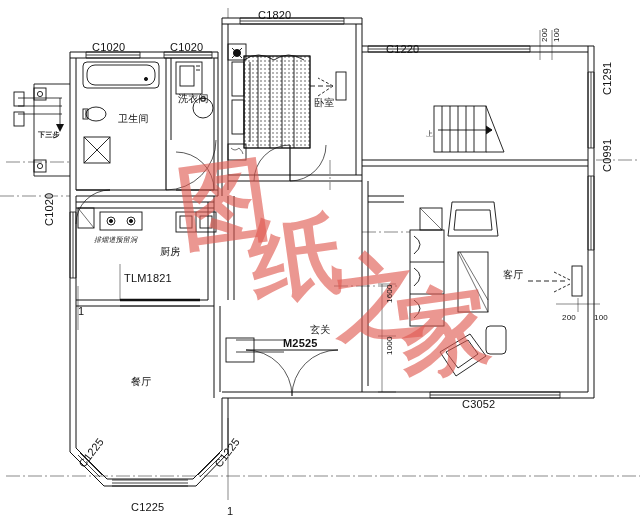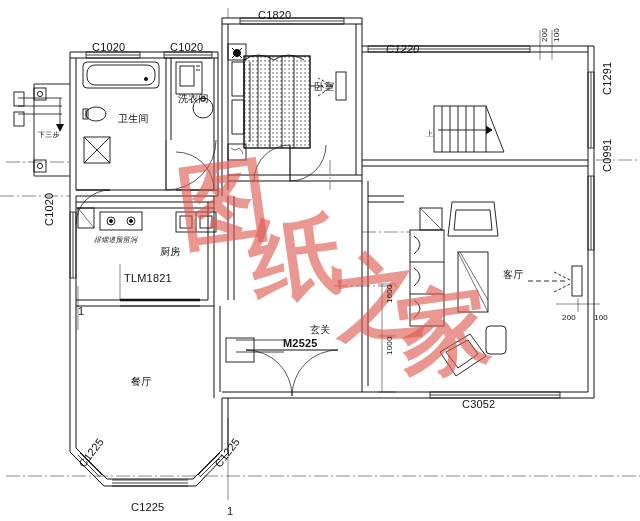--- a/index.html
+++ b/index.html
@@ -315,34 +315,34 @@
   <div class="wm" style="left:332px;top:252px;font-size:92px;line-height:1;">
     <span style="display:inline-block;transform:rotate(-8deg);">之</span>
   </div>
   <div class="wm" style="left:398px;top:286px;font-size:92px;line-height:1;">
     <span style="display:inline-block;transform:rotate(-8deg);">家</span>
   </div>
 
   <div id="labels">
       <div class="lbl cn" style="left: 118px; top: 112px;">卫生间</div>
       <div class="lbl cn" style="left: 178px; top: 92px;">洗衣间</div>
-      <div class="lbl cn" style="left: 314px; top: 80px;">卧室</div>
+      <div class="lbl cn" style="left: 314px; top: 96px;">卧室</div>
       <div class="lbl cn" style="left: 160px; top: 245px;">厨房</div>
       <div class="lbl cn" style="left: 131px; top: 375px;">餐厅</div>
       <div class="lbl cn" style="left: 310px; top: 323px; text-align: center;">玄关</div>
       <div class="lbl cn" style="left: 503px; top: 268px; font-family: Liberation Serif, serif;">客厅</div>
       <div class="lbl cn tiny" style="left: 94px; top: 235px; font-style: italic;">排烟道预留洞</div>
-      <div class="lbl cn tiny" style="left: 38px; top: 130px;">下三步</div>
+      <div class="lbl cn tiny" style="left: 38px; top: 130px; font-weight: bold;">下三步</div>
       <div class="lbl cn tiny" style="left: 426px; top: 129px;">上</div>
       <div class="lbl " style="left: 124px; top: 272px;">TLM1821</div>
       <div class="lbl " style="left: 283px; top: 337px; font-weight: bold;">M2525</div>
       <div class="lbl " style="left: 92px; top: 41px;">C1020</div>
       <div class="lbl " style="left: 170px; top: 41px;">C1020</div>
       <div class="lbl " style="left: 258px; top: 9px;">C1820</div>
-      <div class="lbl " style="left: 386px; top: 43px; font-style: italic;">C1220</div>
+      <div class="lbl " style="left: 386px; top: 43px;">C1220</div>
       <div class="lbl " style="transform-origin: left top; transform: rotate(-90deg); left: 601px; top: 95px;">C1291</div>
       <div class="lbl " style="transform-origin: left top; transform: rotate(-90deg); left: 601px; top: 172px;">C0991</div>
       <div class="lbl " style="transform-origin: left top; transform: rotate(-90deg); left: 43px; top: 226px;">C1020</div>
       <div class="lbl " style="left: 462px; top: 398px;">C3052</div>
       <div class="lbl " style="transform-origin: left top; transform: rotate(-52deg); left: 76px; top: 462px;">C1225</div>
       <div class="lbl " style="left: 131px; top: 501px;">C1225</div>
       <div class="lbl " style="transform-origin: left top; transform: rotate(-52deg); left: 212px; top: 462px;">C1225</div>
       <div class="lbl small" style="transform-origin: left top; transform: rotate(-90deg); left: 540px; top: 42px;">200</div>
       <div class="lbl small" style="transform-origin: left top; transform: rotate(-90deg); left: 552px; top: 42px;">100</div>
       <div class="lbl small" style="transform-origin: left top; transform: rotate(-90deg); left: 385px; top: 303px;">1600</div>

